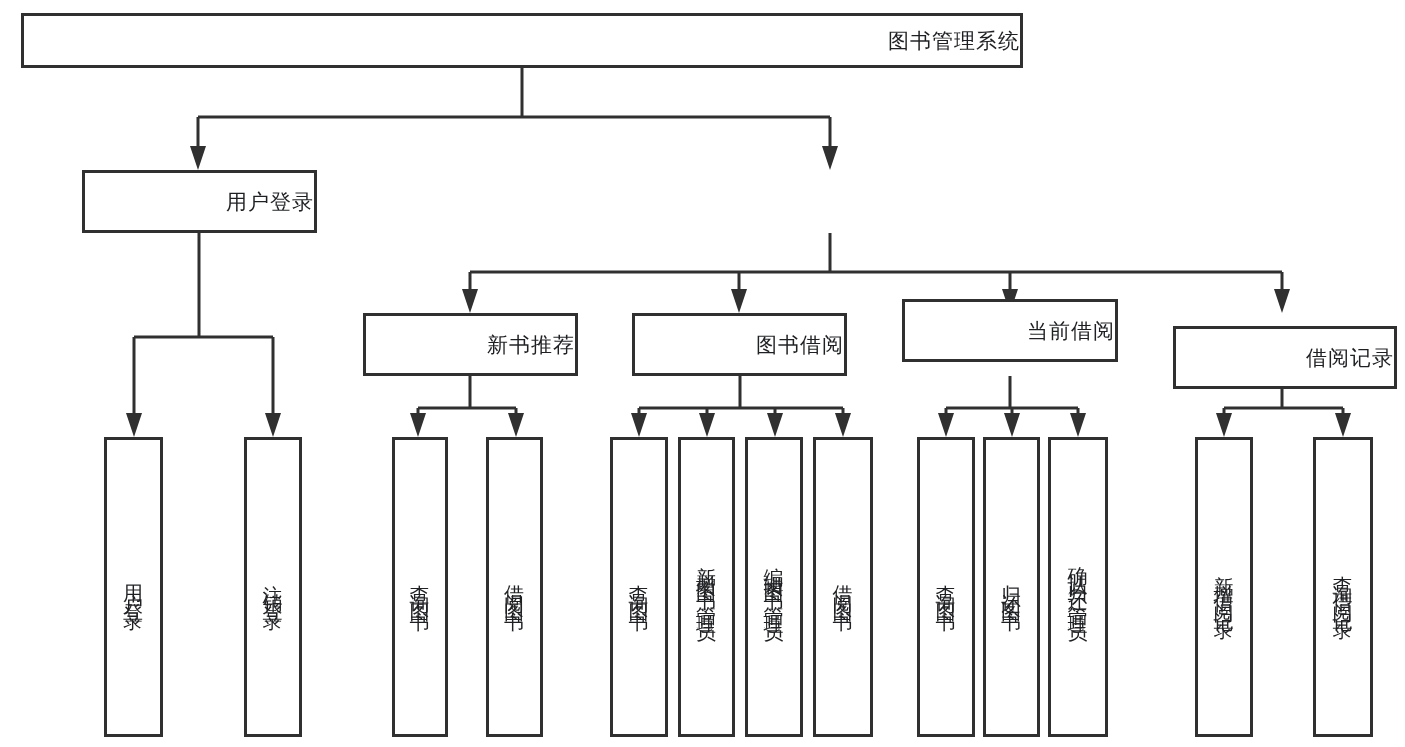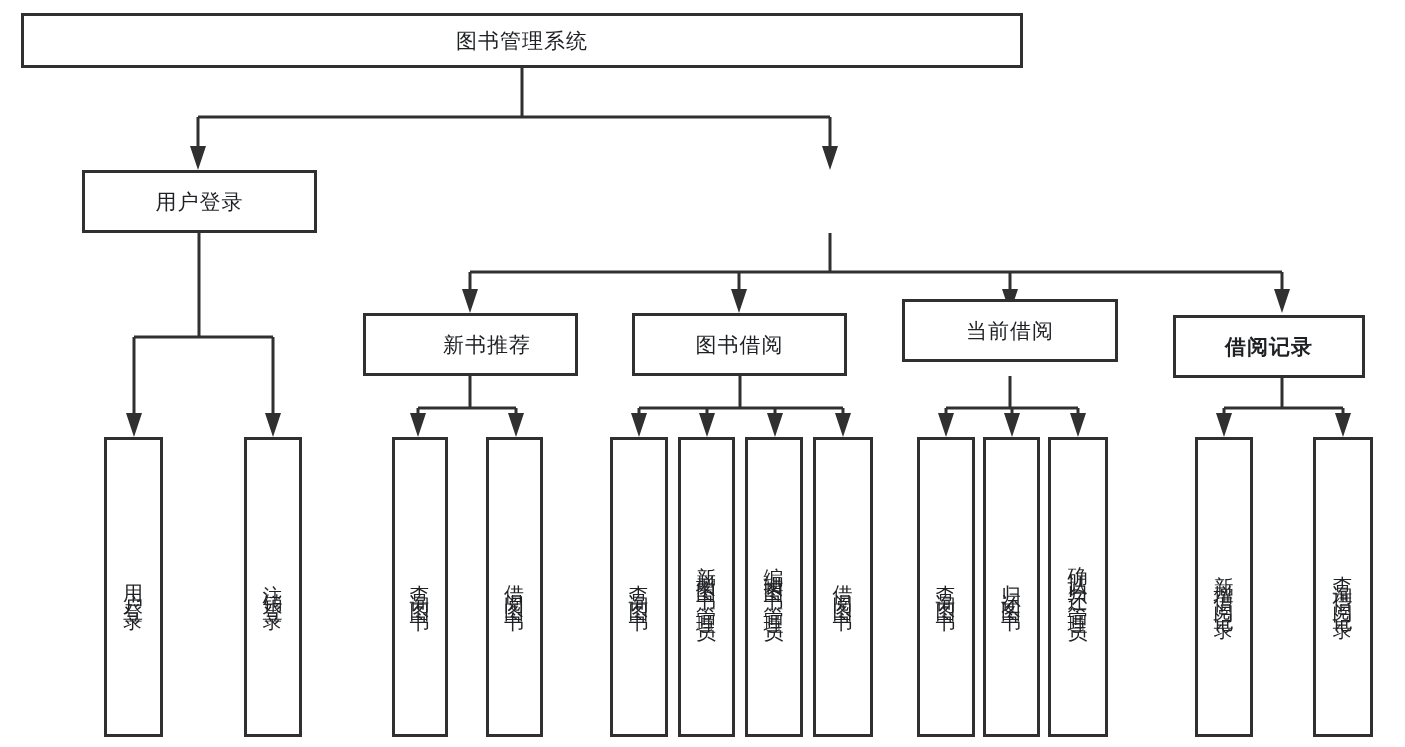--- a/index.html
+++ b/index.html
@@ -32,21 +32,21 @@
   .connectors .ah {
     fill: var(--line);
     stroke: none;
   }
   .node {
     position: absolute;
     background: var(--box-bg);
     border: 3px solid var(--line);
     display: flex;
     align-items: center;
-    justify-content: center;
+    justify-content: flex-end;
   }
   .hlabel {
     font-size: 21px;
     color: var(--text);
     letter-spacing: 1px;
     white-space: nowrap;
   }
   .leaf {
     position: absolute;
     top: 437px;
@@ -123,21 +123,21 @@
 
   <div class="node" style="left:363px; top:313px; width:215px; height:63px;padding-left:33px;">
     <span class="hlabel">新书推荐</span>
   </div>
   <div class="node" style="left:632px; top:313px; width:215px; height:63px;">
     <span class="hlabel">图书借阅</span>
   </div>
   <div class="node" style="left:902px; top:299px; width:216px; height:63px;">
     <span class="hlabel">当前借阅</span>
   </div>
-  <div class="node" style="left:1173px; top:315px; width:192px; height:63px;font-weight:bold;">
+  <div class="node" style="left:1173px; top:326px; width:224px; height:63px;">
     <span class="hlabel">借阅记录</span>
   </div>
 
   <div class="leaf" style="left:104px; width:59px;">
     <span class="vlabel">用户登录</span>
   </div>
   <div class="leaf" style="left:244px; width:58px;">
     <span class="vlabel">注销登录</span>
   </div>
 

